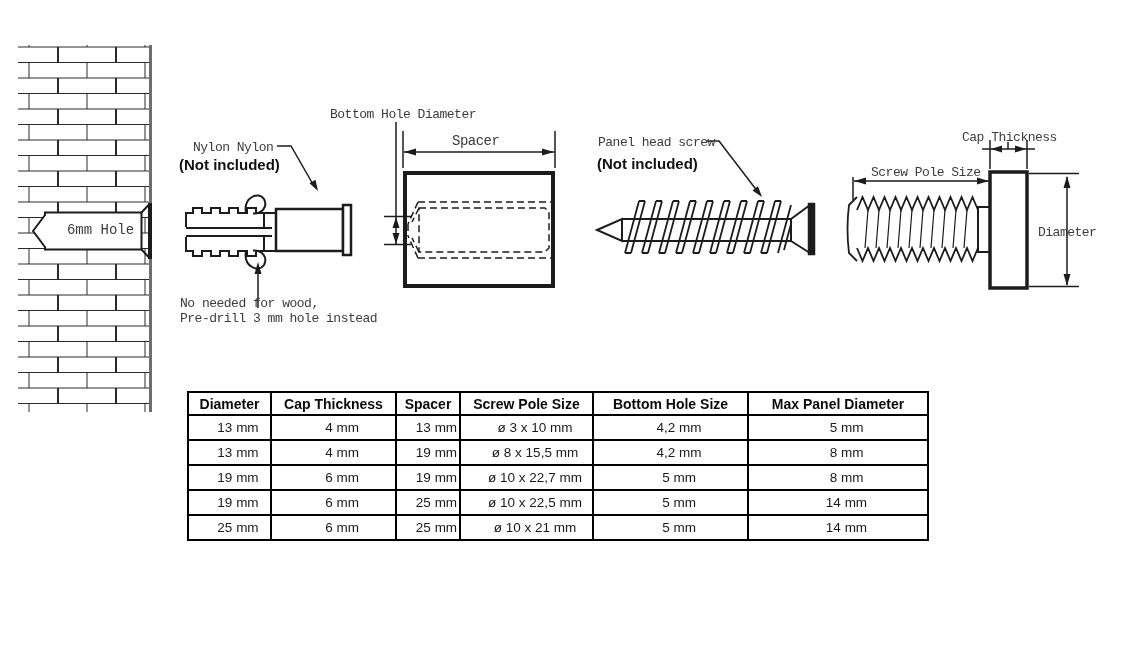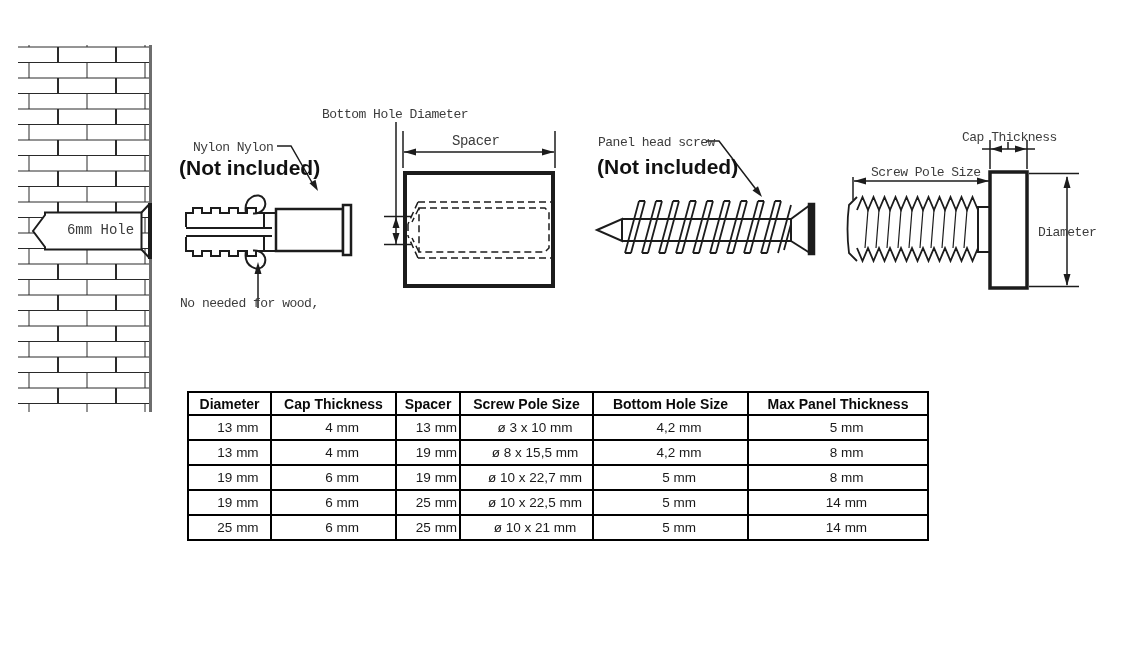--- a/index.html
+++ b/index.html
@@ -3,21 +3,21 @@
 <meta charset="utf-8">
 <style>
   html,body{margin:0;padding:0;background:#fff;}
   .canvas{position:relative;width:1126px;height:653px;background:#fff;
           font-family:"Liberation Sans",sans-serif;overflow:hidden;}
   svg.lineart{position:absolute;left:0;top:0;}
   .cad{position:absolute;font-family:"Liberation Mono","DejaVu Sans Mono",monospace;
        font-size:13px;color:#3c3c3c;white-space:pre;letter-spacing:-0.5px;}
   .cad.big{font-size:14px;}
   .notinc{position:absolute;font-family:"Liberation Sans",sans-serif;font-weight:bold;
-          font-size:21px;color:#111;white-space:pre;}
+          font-size:15px;color:#111;white-space:pre;}
   .holelabel{position:absolute;left:52px;top:222px;width:97px;text-align:center;
        font-family:"Liberation Mono","DejaVu Sans Mono",monospace;font-size:14px;color:#3c3c3c;}
   .woodnote{position:absolute;left:180px;top:296px;line-height:15px;}
   table.spec{position:absolute;left:187px;top:391px;width:740px;border-collapse:collapse;
        table-layout:fixed;font-family:"Liberation Sans",sans-serif;}
   table.spec th,table.spec td{border:2px solid #000;text-align:center;padding:0;}
   table.spec th{font-size:14px;font-weight:bold;height:21px;color:#0a0a0a;}
   table.spec td{font-size:13.5px;height:23px;color:#1a1a1a;padding-left:17px;}
 </style>
 </head>
@@ -150,49 +150,49 @@
       <polygon points="1067,176 1063.5,188 1070.5,188" stroke="none"></polygon>
       <polygon points="1067,286 1063.5,274 1070.5,274" stroke="none"></polygon>
     </g>
   </svg>
 
   <div class="holelabel">6mm Hole</div>
 
   <div class="cad" style="left:193px;top:140px;">Nylon Nylon</div>
   <div class="notinc" style="left:179px;top:156px;">(Not included)</div>
 
-  <div class="cad" style="left:322px;top:107px;">Bottom Hole Diameter</div>
+  <div class="cad" style="left:330px;top:107px;">Bottom Hole Diameter</div>
   <div class="cad big" style="left:452px;top:133px;">Spacer</div>
 
   <div class="cad" style="left:598px;top:135px;">Panel head screw</div>
   <div class="notinc" style="left:597px;top:155px;">(Not included)</div>
 
   <div class="cad" style="left:962px;top:130px;">Cap Thickness</div>
   <div class="cad" style="left:871px;top:165px;">Screw Pole Size</div>
   <div class="cad" style="left:1038px;top:225px;">Diameter</div>
 
-  <div class="cad woodnote"><span>No needed for wood,</span><br></div>
+  <div class="cad woodnote"><span>No needed for wood,</span><br><span>Pre-drill 3 mm hole instead</span></div>
 
   <table class="spec">
     <colgroup>
       <col style="width:83px">
         <col style="width:125px">
         <col style="width:64px">
       <col style="width:133px">
         <col style="width:155px">
         <col style="width:180px">
     </colgroup>
   <thead>
         <tr>
           <th>Diameter</th>
           <th>Cap Thickness</th>
           <th>Spacer</th>
           <th>Screw Pole Size</th>
           <th>Bottom Hole Size</th>
-          <th>Max Panel Thickness</th>
+          <th>Max Panel Diameter</th>
         </tr>
       </thead>
       <tbody>
         <tr>
           <td>13 mm</td>
           <td>4 mm</td>
           <td>13 mm</td>
           <td>ø 3 x 10 mm</td>
           <td>4,2 mm</td>
           <td>5 mm</td>

